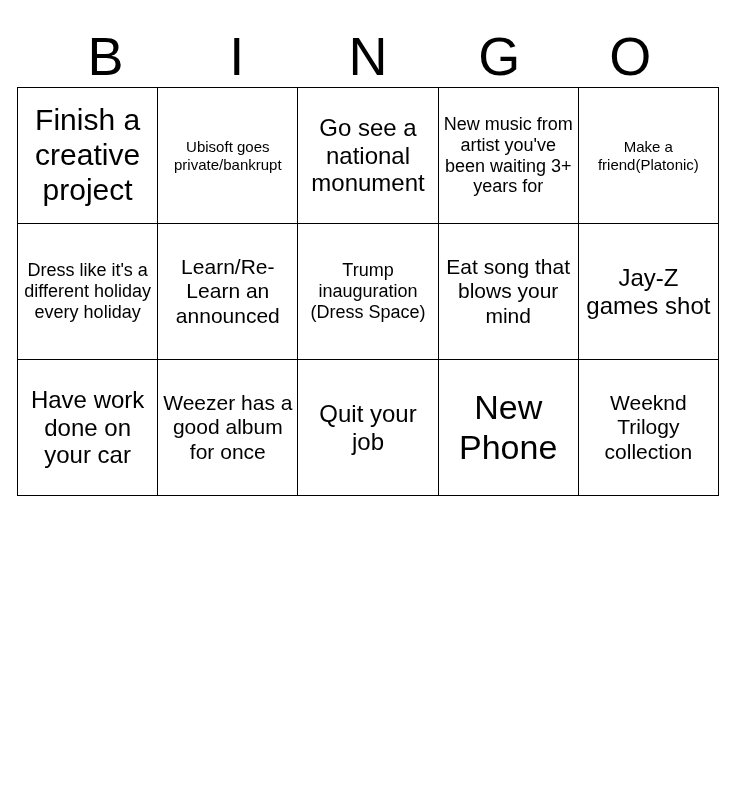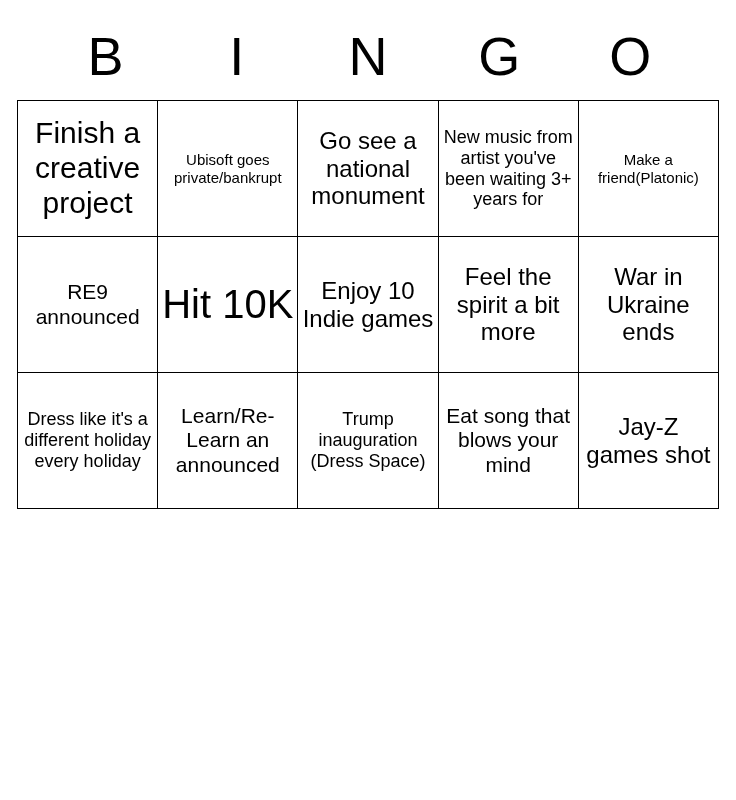--- a/index.html
+++ b/index.html
@@ -33,21 +33,21 @@
     width: 131.2px;
     text-align: center;
     font-size: 54px;
     line-height: 60px;
     font-weight: 400;
     font-family: "Liberation Sans", sans-serif;
     letter-spacing: 0px;
   }
   .grid {
     width: 656px;
-    margin-top: 14px;
+    margin-top: 1px;
     border-collapse: collapse;
     table-layout: fixed;
   }
   .grid td {
     border: 1.5px solid #000000;
     width: 131.2px;
     height: 131px;
     padding: 2px 4px;
     text-align: center;
     vertical-align: middle;
@@ -96,48 +96,48 @@
           </td>
         <td>
             <span class="cell-text s5">New music from artist you've been waiting 3+ years for</span>
           </td>
         <td>
             <span class="cell-text s6">Make a friend(Platonic)</span>
           </td>
       </tr>
       <tr>
         <td>
-            <span class="cell-text s4">RE9 announced</span>
-          </td>
-        <td>
-            <span class="cell-text s7">Hit 10K</span>
-          </td>
-        <td>
-            <span class="cell-text s2">Enjoy 10 Indie games</span>
-          </td>
-        <td>
-            <span class="cell-text s2">Feel the spirit a bit more</span>
-          </td>
-        <td>
-            <span class="cell-text s2">War in Ukraine ends</span>
-          </td>
-      </tr>
-      <tr>
-        <td>
             <span class="cell-text s5">Dress like it's a different holiday every holiday</span>
           </td>
         <td>
             <span class="cell-text s4">Learn/Re-Learn an announced</span>
           </td>
         <td>
             <span class="cell-text s5">Trump inauguration (Dress Space)</span>
           </td>
         <td>
             <span class="cell-text s4">Eat song that blows your mind</span>
           </td>
         <td>
             <span class="cell-text s2">Jay-Z games shot</span>
           </td>
       </tr>
+      <tr>
+        <td>
+            <span class="cell-text s3">Have work done on your car</span>
+          </td>
+        <td>
+            <span class="cell-text s4">Weezer has a good album for once</span>
+          </td>
+        <td>
+            <span class="cell-text s2">Quit your job</span>
+          </td>
+        <td>
+            <span class="cell-text s8">New Phone</span>
+          </td>
+        <td>
+            <span class="cell-text s4">Weeknd Trilogy collection</span>
+          </td>
+      </tr>
     </tbody>
   </table>
 
 </div>
 
 </body></html>

